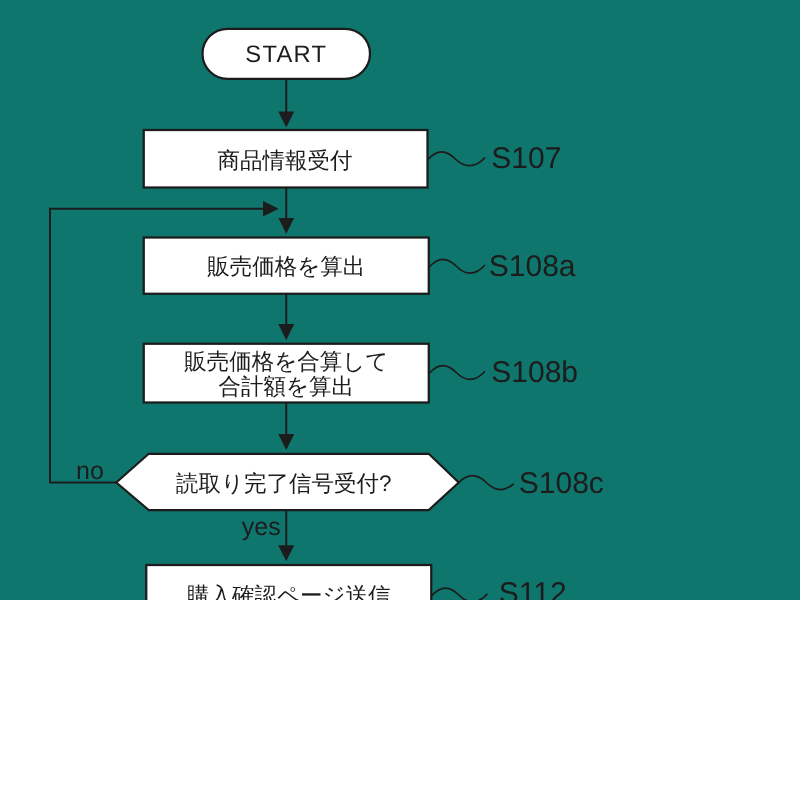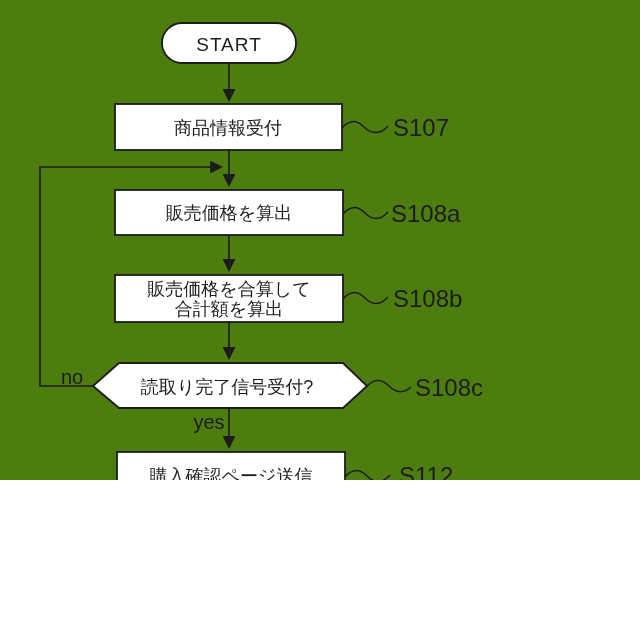--- a/index.html
+++ b/index.html
@@ -5,21 +5,21 @@
   html, body {
     margin: 0;
     padding: 0;
     background: #ffffff;
     font-family: "Liberation Sans", "DejaVu Sans", sans-serif;
   }
   .page {
     position: relative;
     width: 640px;
     height: 480px;
-    background: #4d7c0f;
+    background: #0f766e;
     overflow: hidden;
   }
   svg { display: block; }
   .shape {
     fill: #ffffff;
     stroke: #1c1c1c;
     stroke-width: 1.8;
   }
   .flowline {
     fill: none;

